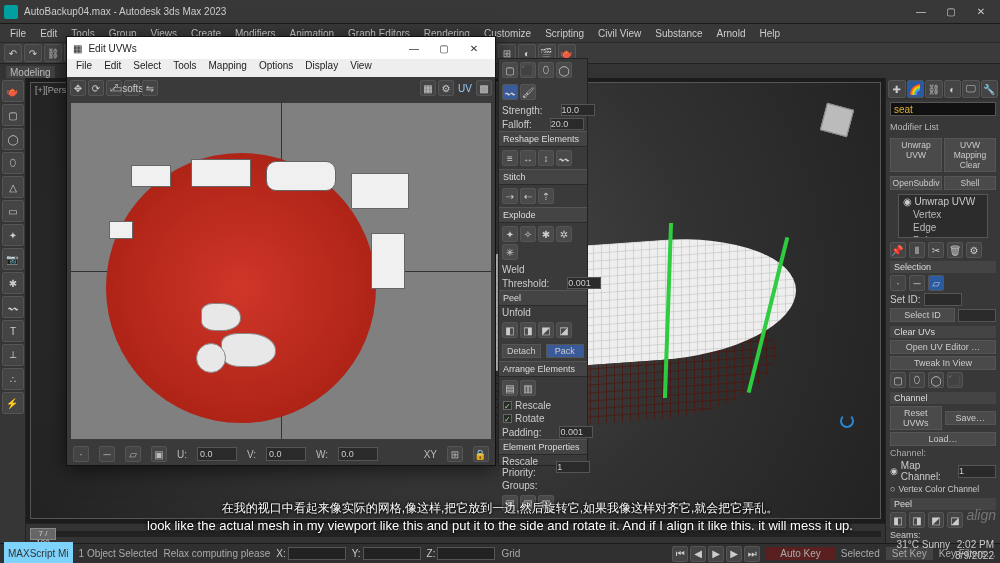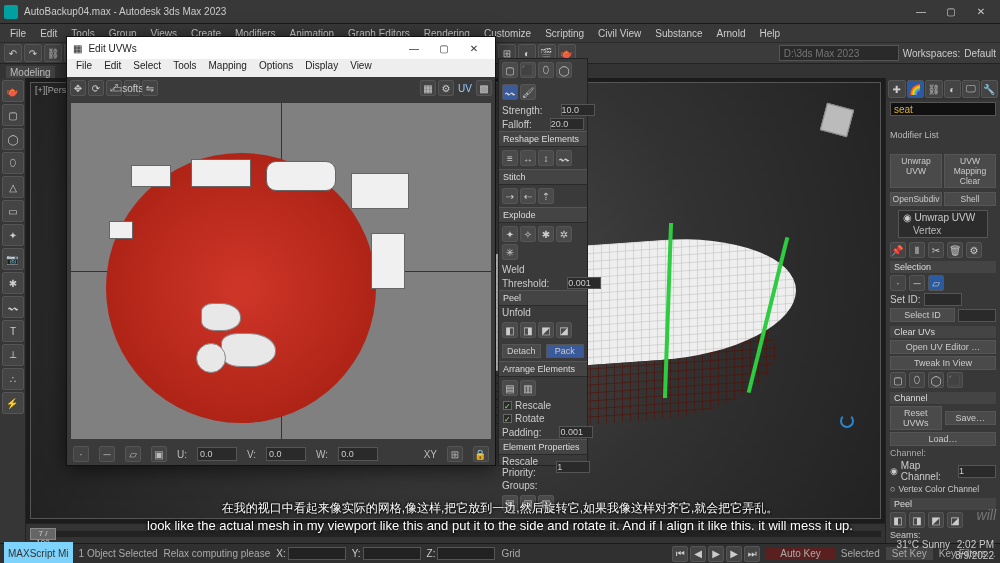--- a/index.html
+++ b/index.html
@@ -65,21 +65,21 @@
 .uvpanel .field input { width:34px; background:#2a2a2a; border:1px solid #555; color:#ccc; height:12px; font-size:9px; }
 .uvpanel .chk { font-size:9px; display:flex; align-items:center; gap:3px; padding:1px 4px; }
 .uvpanel .chk .box { width:9px; height:9px; background:#2a2a2a; border:1px solid #666; }
 .uvpanel .chk .box.on::after { content:"✓"; color:#9fe08a; font-size:8px; position:relative; top:-2px; }
 .uvpanel .btn { background:#4a4a4a; border:1px solid #555; padding:1px 4px; font-size:9px; text-align:center; }
 
 .cmdpanel { position:absolute; right:0; top:78px; width:115px; bottom:20px; background:#383838; border-left:1px solid #222; display:flex; flex-direction:column; overflow:hidden; }
 .cmdpanel .tabs { display:flex; gap:1px; padding:2px; background:#333; }
 .cmdpanel .tabs .toolbtn { flex:1; height:18px; }
 .cmdpanel .objname { background:#111; color:#e0b040; border:1px solid #555; margin:2px 4px; padding:1px 3px; height:14px; }
-.cmdpanel .droplabel { margin:12px 4px; color:#bbb; font-size:9px; }
+.cmdpanel .droplabel { margin:4px 4px; color:#bbb; font-size:9px; }
 .cmdpanel .twobtn { display:flex; gap:2px; margin:2px 4px; }
 .cmdpanel .twobtn .btn { flex:1; background:#4a4a4a; border:1px solid #555; padding:1px 0; font-size:8.5px; text-align:center; }
 .cmdpanel .stack { margin:2px 12px; background:#2c2c2c; border:1px solid #555; height:94px; overflow:hidden; font-size:9px; }
 .cmdpanel .stack .node { padding:1px 4px; }
 .cmdpanel .stack .sub { padding:1px 14px; color:#bbb; }
 .cmdpanel .section { margin:1px 4px; }
 .cmdpanel .section .shdr { background:#444; color:#ddd; padding:1px 4px; font-size:9px; }
 .cmdpanel .section .body { padding:2px 0; display:flex; flex-direction:column; gap:2px; }
 .cmdpanel .btn { background:#4a4a4a; border:1px solid #555; padding:1px 4px; font-size:9px; text-align:center; }
 .cmdpanel input[type=text] { background:#2a2a2a; border:1px solid #555; color:#ccc; height:13px; font-size:9px; width:38px; }
@@ -149,25 +149,20 @@
   <input placeholder="Create Selection Se" style="">
   <div style="width:6px"></div>
   <div class="toolbtn">⇋</div>
   <div class="toolbtn">≡</div>
   <div class="toolbtn">☰</div>
   <div class="toolbtn">〰</div>
   <div class="toolbtn">⊞</div>
   <div class="toolbtn">◐</div>
   <div class="toolbtn">🎬</div>
   <div class="toolbtn">🫖</div>
-  <div class="workspacebox">
-    <input placeholder="D:\3ds Max 2023" style="">
-    <span>Workspaces:</span>
-    <span>Default</span>
-  </div>
 </div>
 
 <div class="ribbon">
   <span class="tab active">Modeling</span>
   <span class="tab">Polygon Modeling</span>
 </div>
 
 <div class="leftrail">
   <div class="toolbtn">🫖</div>
   <div class="toolbtn">▢</div>
@@ -494,16 +489,16 @@
   </div>
   <div class="seg" style="background:#5a2020;padding:1px 14px">Auto Key</div>
   <div class="seg">Selected</div>
   <div class="seg" style="background:#444;padding:1px 6px">Set Key</div>
   <div class="seg">Key Filters…</div>
 </div>
 
 <div class="subs-cn">在我的视口中看起来像实际的网格,像这样,把它放到一边,然后旋转它,如果我像这样对齐它,就会把它弄乱。</div>
 <div class="subs-en">look like the actual mesh in my viewport like this and put it to the side and rotate it. And if I align it like this. it will mess it up.</div>
 
-<div class="watermark">will</div>
+<div class="watermark">align</div>
 <div class="weather">
   <span>31°C Sunny</span> &nbsp; <span>2:02 PM</span><br><span>8/9/2022</span>
 </div>
 
 </body></html>

